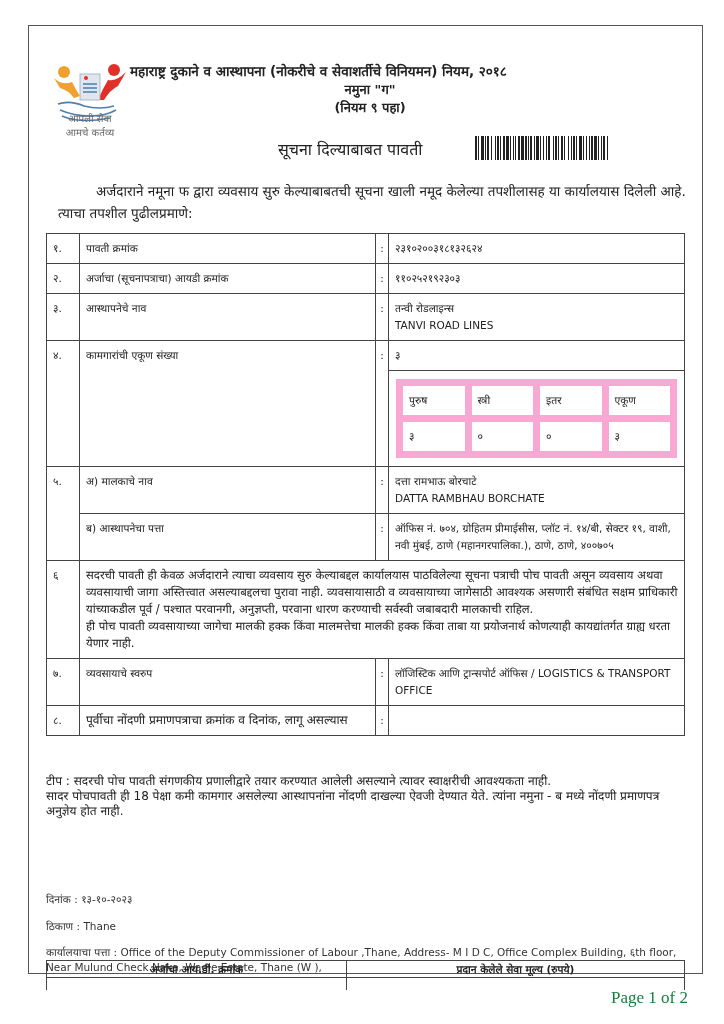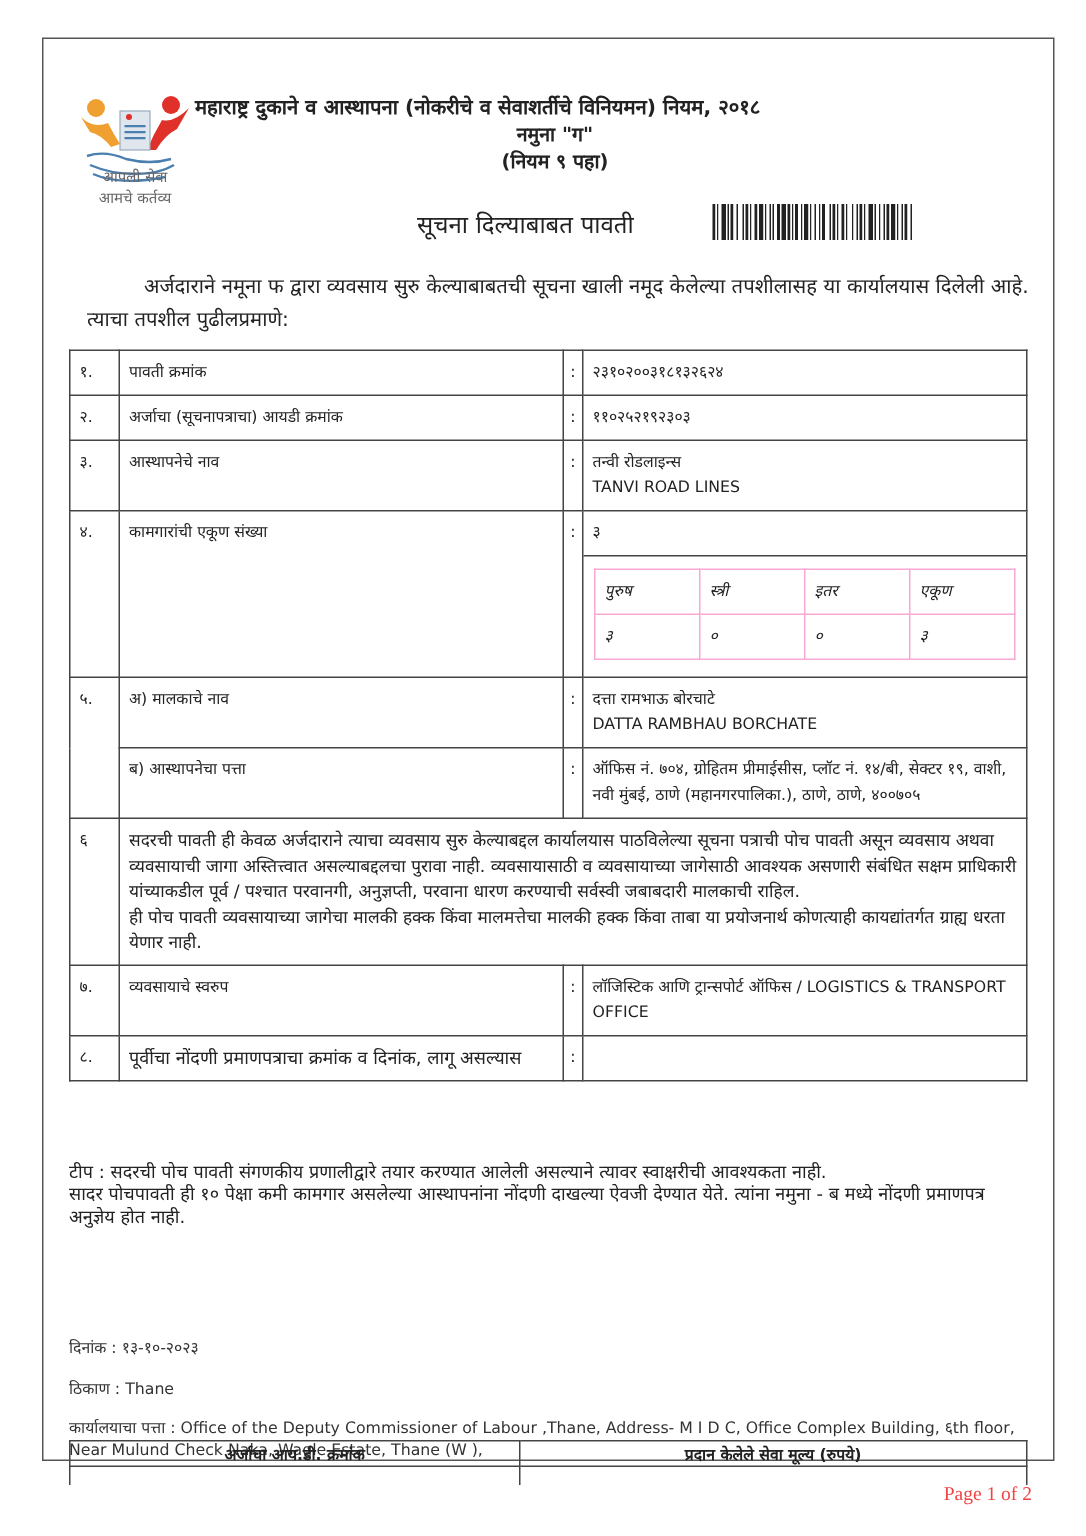--- a/index.html
+++ b/index.html
@@ -17,29 +17,29 @@
   .barcode { position:absolute; left:475px; top:136px; width:210px; height:24px; display:flex; align-items:stretch; }
   .barcode span { display:block; height:100%; background:#222; }
   .intro { position:absolute; left:46px; top:180px; width:640px; font-size:13.5px; line-height:22px; text-indent:38px;margin-left:12px; }
   table.main { position:absolute; left:46px; top:233px; width:639px; border-collapse:collapse; font-size:10.5px; }
   table.main td { border:1px solid #444; vertical-align:top; padding:6px 6px; line-height:17px; }
   table.main td.num { width:20px; }
   table.main td.lbl { width:283px; }
   table.main td.colon { width:8px; text-align:center; padding:6px 2px; }
   table.main td.val { }
   table.inner { border-collapse:collapse; width:100%; margin:0; font-size:10.5px; }
-  table.inner td { border:1px solid #f9a8d4; padding:6px 6px; width:25%;font-style:italic; }
+  table.inner td { border:7px solid #f9a8d4; padding:6px 6px; width:25%; }
   .val-box { border-top:1px solid #444; margin:6px -6px -6px -6px; padding:8px 7px 8px 7px; }
   .note { position:absolute; left:46px; top:774px; width:640px; font-size:12px; font-weight:normal; line-height:15px; color:#222; }
   .meta-line { position:absolute; left:46px; font-size:10.5px; line-height:15px; color:#333;margin-top:26px; }
   .meta-addr { width:640px; }
   table.sub { position:absolute; left:46px; top:960px; width:639px; border-collapse:collapse; font-size:10.5px; font-weight:bold; }
   table.sub th { border:1px solid #444; padding:1px 4px; font-weight:bold; text-align:center; }
   table.sub td { border-left:1px solid #444; border-right:1px solid #444; height:10px; }
-  .page-num { position:absolute; right:36px; top:988px; font-family:"Liberation Serif", serif; font-size:13px; color:#ef4444; }
+  .page-num { position:absolute; right:36px; top:988px; font-family:"Liberation Serif", serif; font-size:17px; color:#15803d; }
 </style>
 </head>
 <body>
 
 <div class="page-border"></div>
 
 <svg class="logo" viewBox="0 0 90 70">
   <circle cx="14" cy="12" r="6" fill="#f0a030"></circle>
   <path d="M4 18 Q12 26 22 22 Q26 30 30 36 L24 38 Q18 30 10 28 Z" fill="#f0a030"></path>
   <circle cx="64" cy="10" r="6" fill="#e0302a"></circle>
@@ -234,21 +234,21 @@
     <td class="num">८.</td>
     <td class="lbl" style="font-size:12px;">पूर्वीचा नोंदणी प्रमाणपत्राचा क्रमांक व दिनांक, लागू असल्यास</td>
     <td class="colon">:</td>
     <td class="val"></td>
   </tr>
 </tbody>
   </table>
 
 <div class="note">
   <div>टीप : सदरची पोच पावती संगणकीय प्रणालीद्वारे तयार करण्यात आलेली असल्याने त्यावर स्वाक्षरीची आवश्यकता नाही.</div>
-  <div>सादर पोचपावती ही १० पेक्षा कमी कामगार असलेल्या आस्थापनांना नोंदणी दाखल्या ऐवजी देण्यात येते. त्यांना नमुना - ब मध्ये नोंदणी प्रमाणपत्र अनुज्ञेय होत नाही.</div>
+  <div>सादर पोचपावती ही 18 पेक्षा कमी कामगार असलेल्या आस्थापनांना नोंदणी दाखल्या ऐवजी देण्यात येते. त्यांना नमुना - ब मध्ये नोंदणी प्रमाणपत्र अनुज्ञेय होत नाही.</div>
 </div>
 
 <div class="meta-line" style="top:866px;">
   <span>दिनांक</span> : <span>१३-१०-२०२३</span>
 </div>
 <div class="meta-line" style="top:893px;">
   <span>ठिकाण</span> : <span>Thane</span>
 </div>
 <div class="meta-line meta-addr" style="top:919px;">
   <span>कार्यालयाचा पत्ता</span> : <span>Office of the Deputy Commissioner of Labour ,Thane, Address- M I D C, Office Complex Building, ६th floor, Near Mulund Check Naka, Wagle Estate, Thane (W ),</span>

